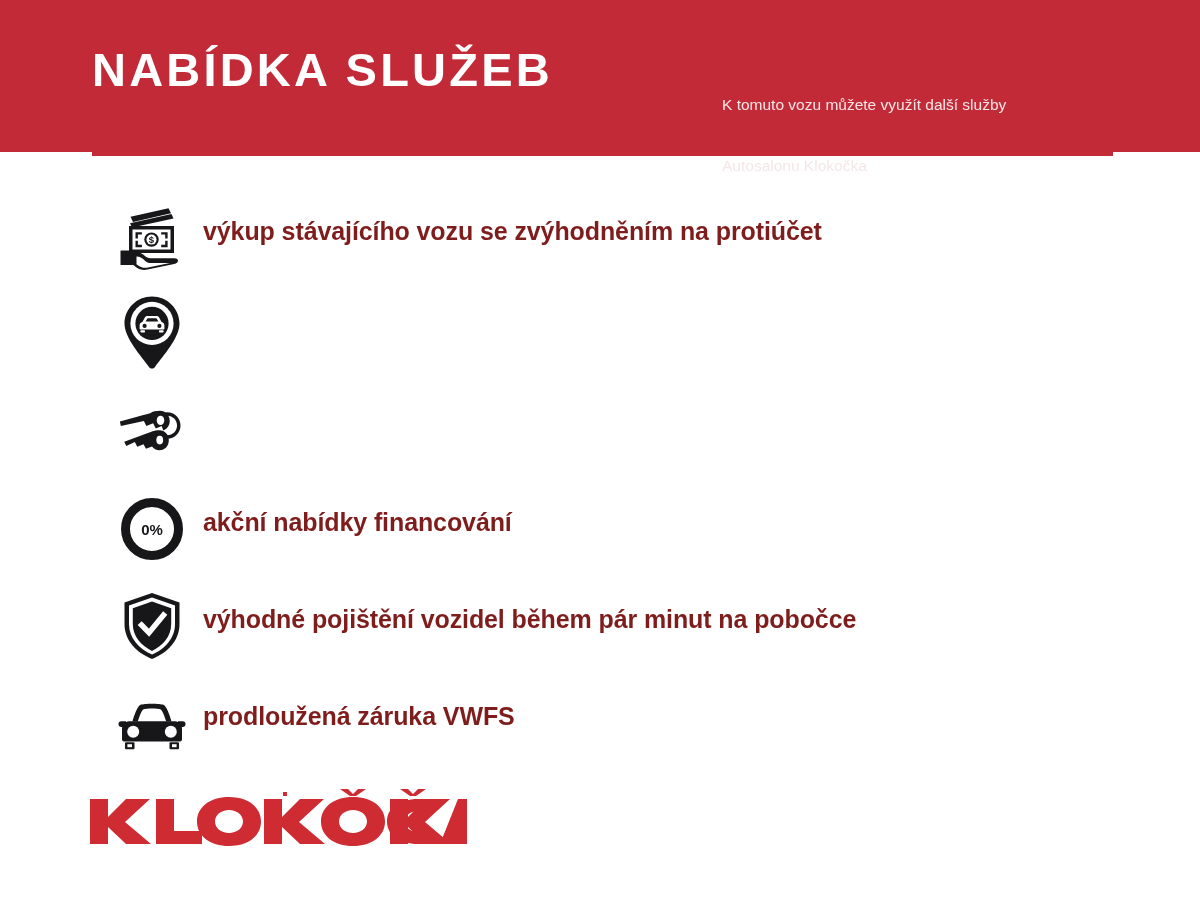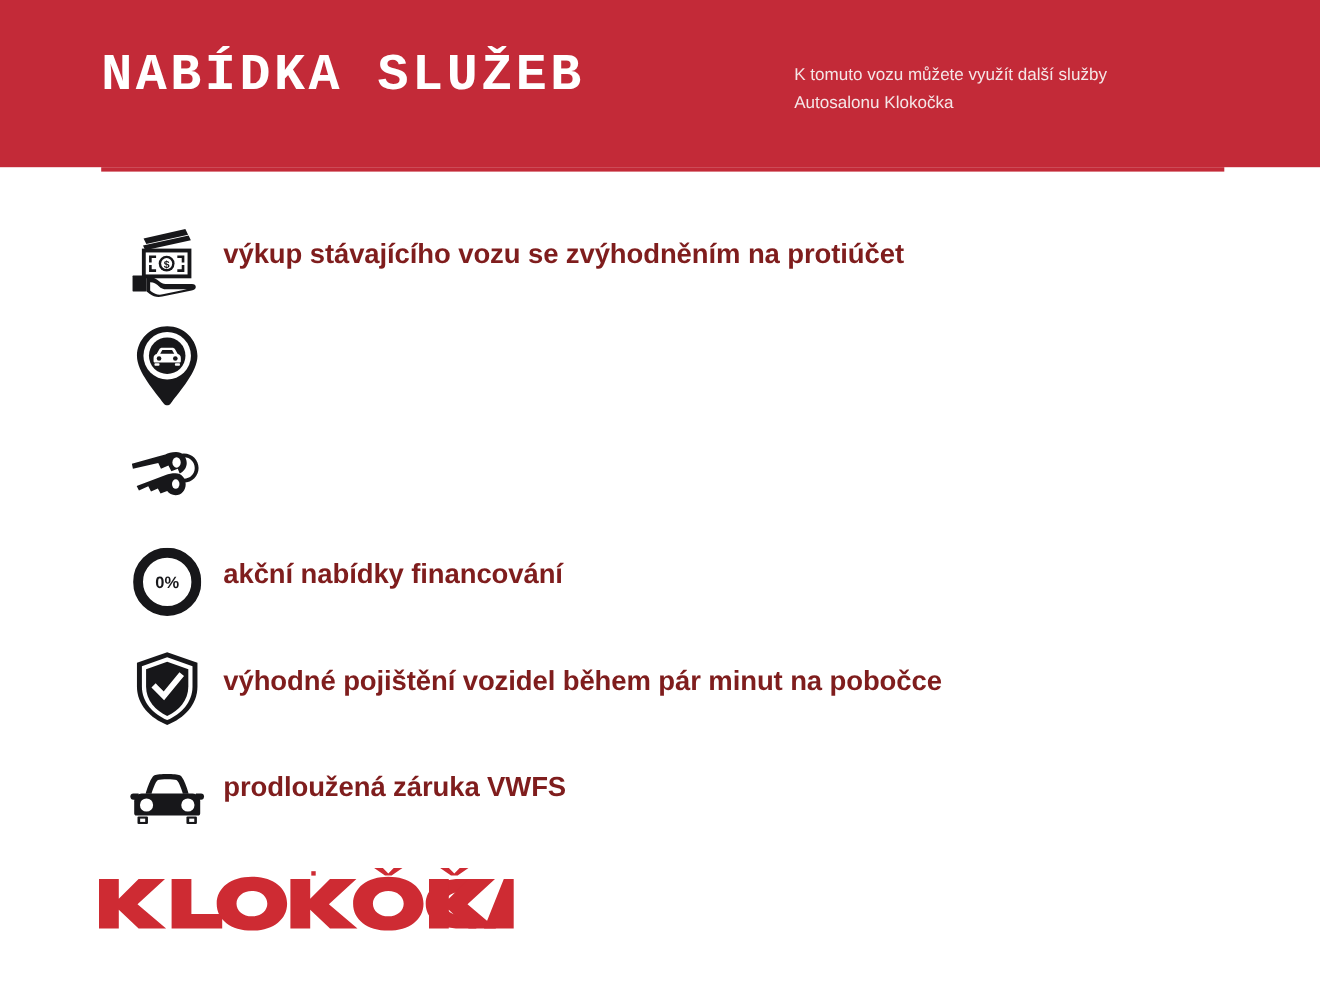--- a/index.html
+++ b/index.html
@@ -36,33 +36,32 @@
   .banner-title {
     position: absolute;
     left: 92px;
     top: 46px;
     font-size: 47px;
     font-weight: 700;
     color: #ffffff;
     letter-spacing: 3.2px;
     line-height: 1;
     white-space: nowrap;
-    font-family: Liberation Mono, monospace;
   }
   .banner-subtitle {
     position: absolute;
     left: 722px;
     top: 56px;
     width: 420px;
     font-size: 15.5px;
     font-weight: 400;
     color: #f5e6e7;
     line-height: 1.62;
   }
-  .banner-subtitle span { display: block; white-space: nowrap; }
+  .banner-subtitle span { display: block; white-space: nowrap; margin-top: 36px; }
 
   
   .services {
     position: absolute;
     left: 0;
     top: 196px;
     width: 1200px;
   }
   .service-row {
     position: relative;

